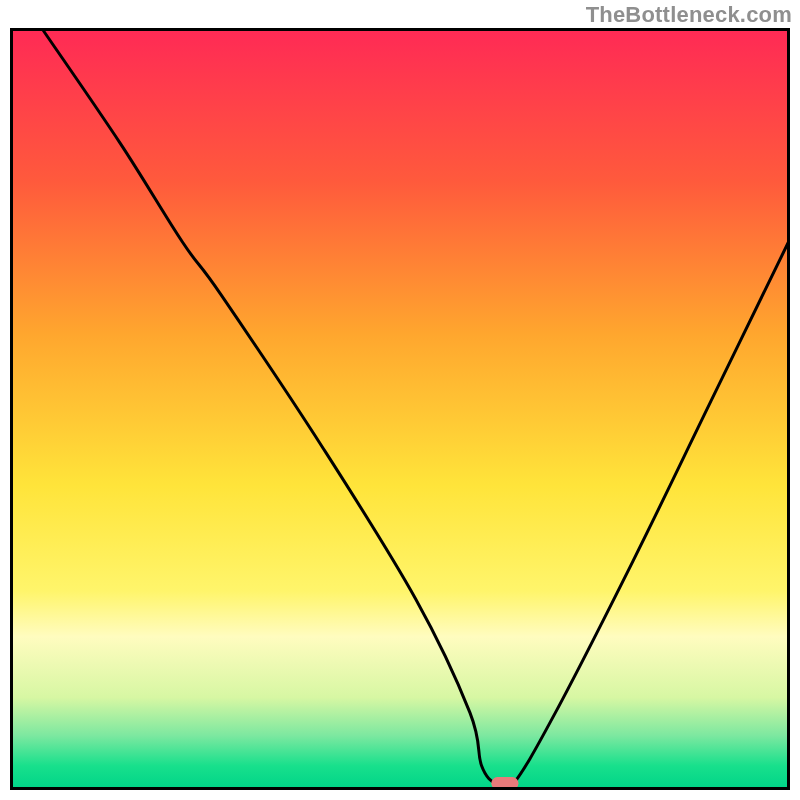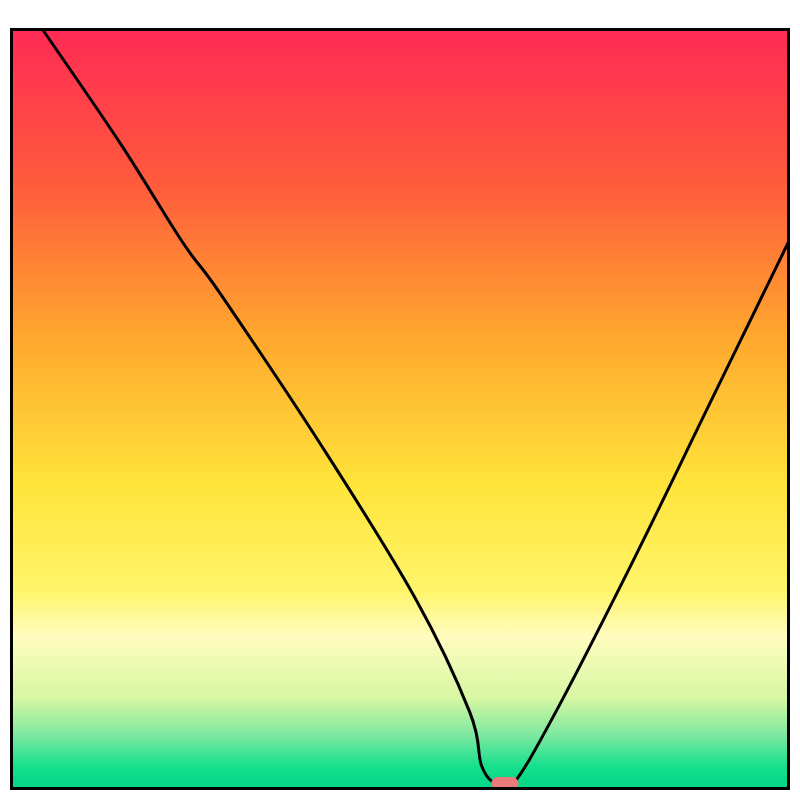--- a/index.html
+++ b/index.html
@@ -34,20 +34,21 @@
     height: 762px;
   }
   svg {
     display: block;
   }
 </style>
 </head>
 <body>
 
 <div class="container">
+  <div class="watermark">TheBottleneck.com</div>
 
   <div class="plot-area">
     <svg id="chart-svg" width="780" height="762" viewBox="0 0 780 762">
       <defs>
         <linearGradient id="bg-grad" x1="0" y1="0" x2="0" y2="1">
             <stop offset="0%" stop-color="#ff2a55"></stop>
             <stop offset="20%" stop-color="#ff5a3c"></stop>
             <stop offset="40%" stop-color="#ffa62e"></stop>
             <stop offset="60%" stop-color="#ffe43a"></stop>
             <stop offset="74%" stop-color="#fff56b"></stop>

